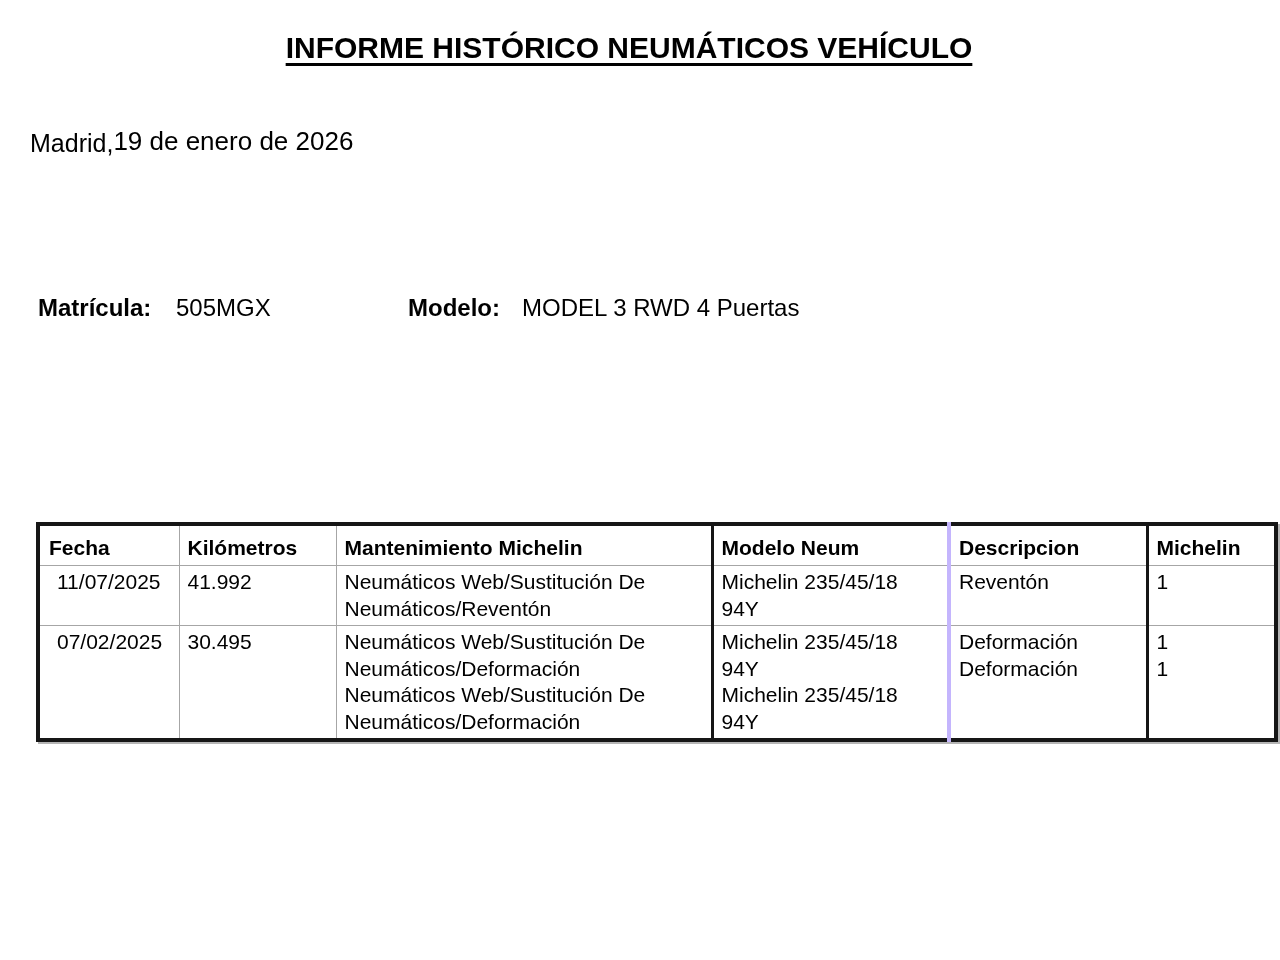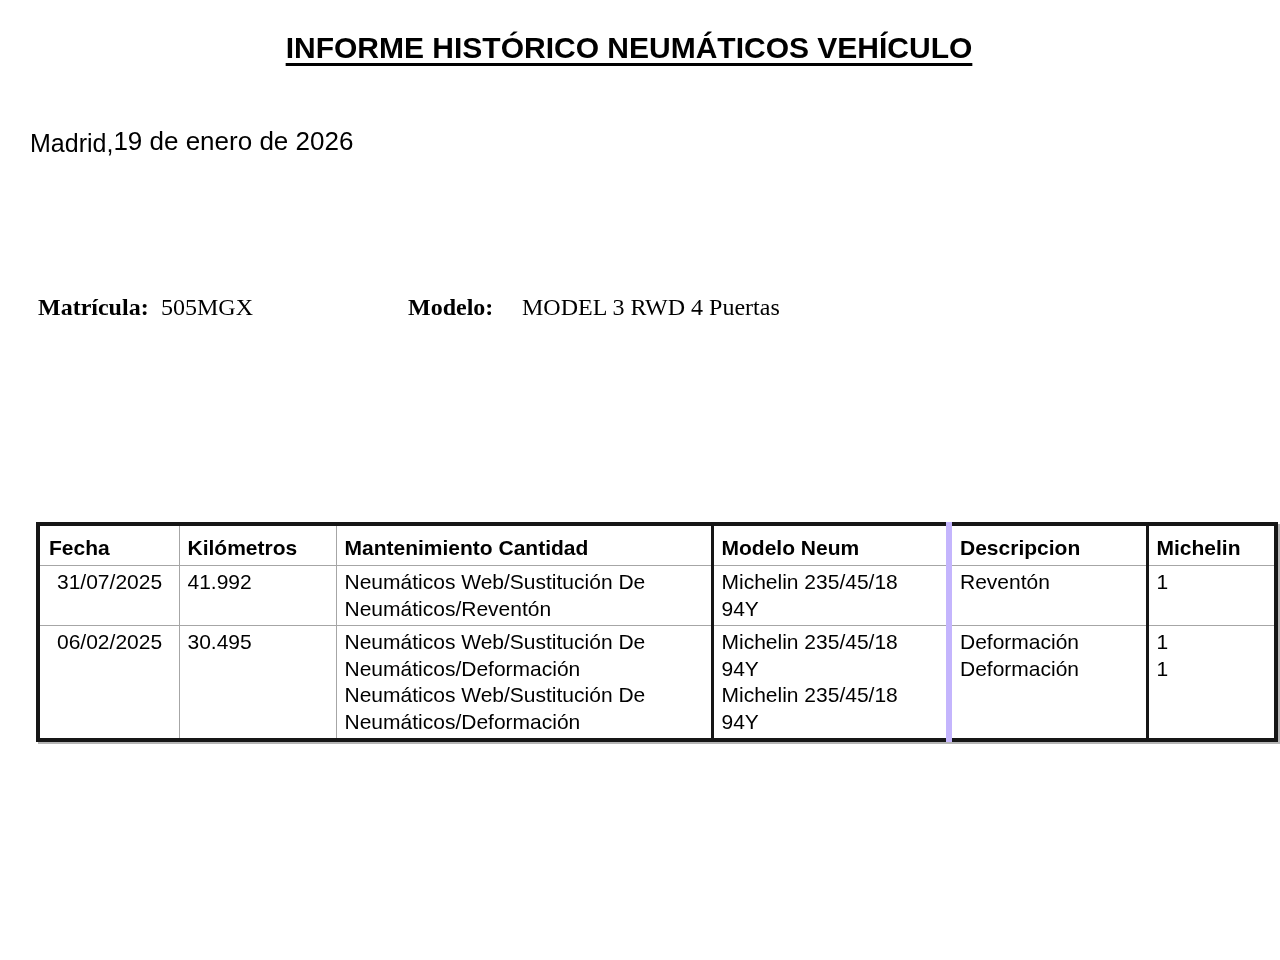--- a/index.html
+++ b/index.html
@@ -50,24 +50,24 @@
 
   
   .vehicle-line {
     position: absolute;
     top: 294px;
     left: 0;
     width: 100%;
     height: 30px;
     font-size: 24px;
   }
-  .vehicle-line .fld { position: absolute; white-space: nowrap; font-family: Liberation Serif, serif; }
+  .vehicle-line .fld { position: absolute; white-space: nowrap; }
   .lbl { font-weight: bold; }
   .plate-label { left: 38px; }
-  .plate-value { left: 161px; }
+  .plate-value { left: 176px; }
   .model-label { left: 408px; }
   .model-value { left: 522px; }
 
   
   table.report {
     position: absolute;
     left: 36px;
     top: 522px;
     width: 1238px;
     table-layout: fixed;
@@ -92,21 +92,21 @@
     line-height: 26.5px;
     border: 1px solid #a6a6a6;
     white-space: pre-line;
     overflow: hidden;
   }
   table.report td:first-child { padding-left: 17px; }
   table.report th:first-child { padding-left: 9px; }
 
   
   table.report th:nth-child(3), table.report td:nth-child(3) { border-right: 3px solid #161616; }
-  table.report th:nth-child(4), table.report td:nth-child(4) { border-right: 6px solid #c4b5fd; }
+  table.report th:nth-child(4), table.report td:nth-child(4) { border-right: 4px solid #c4b5fd; }
   table.report th:nth-child(5), table.report td:nth-child(5) { border-right: 3px solid #161616; margin-left: 48px; }
 </style>
 </head>
 <body>
 
 <div class="page">
 
   <div class="title-wrap">
     <span class="title-text">INFORME HISTÓRICO NEUMÁTICOS VEHÍCULO</span>
   </div>
@@ -126,39 +126,39 @@
       <col style="width:157px">
       <col style="width:376px">
       <col style="width:237px">
       <col style="width:198px">
       <col style="width:129px">
     </colgroup>
     <thead>
       <tr>
         <th>Fecha</th>
         <th>Kilómetros</th>
-        <th>Mantenimiento Cantidad</th>
+        <th>Mantenimiento Michelin</th>
         <th>Modelo Neum</th>
         <th>Descripcion</th>
         <th>Michelin</th>
       </tr>
     </thead>
     <tbody>
       <tr>
-        <td>31/07/2025</td>
+        <td>11/07/2025</td>
         <td>41.992</td>
         <td>Neumáticos Web/Sustitución De
 Neumáticos/Reventón</td>
         <td>Michelin 235/45/18
 94Y</td>
         <td>Reventón</td>
         <td>1</td>
       </tr>
       <tr>
-        <td>06/02/2025</td>
+        <td>07/02/2025</td>
         <td>30.495</td>
         <td>Neumáticos Web/Sustitución De
 Neumáticos/Deformación
 Neumáticos Web/Sustitución De
 Neumáticos/Deformación</td>
         <td>Michelin 235/45/18
 94Y
 Michelin 235/45/18
 94Y</td>
         <td>Deformación

